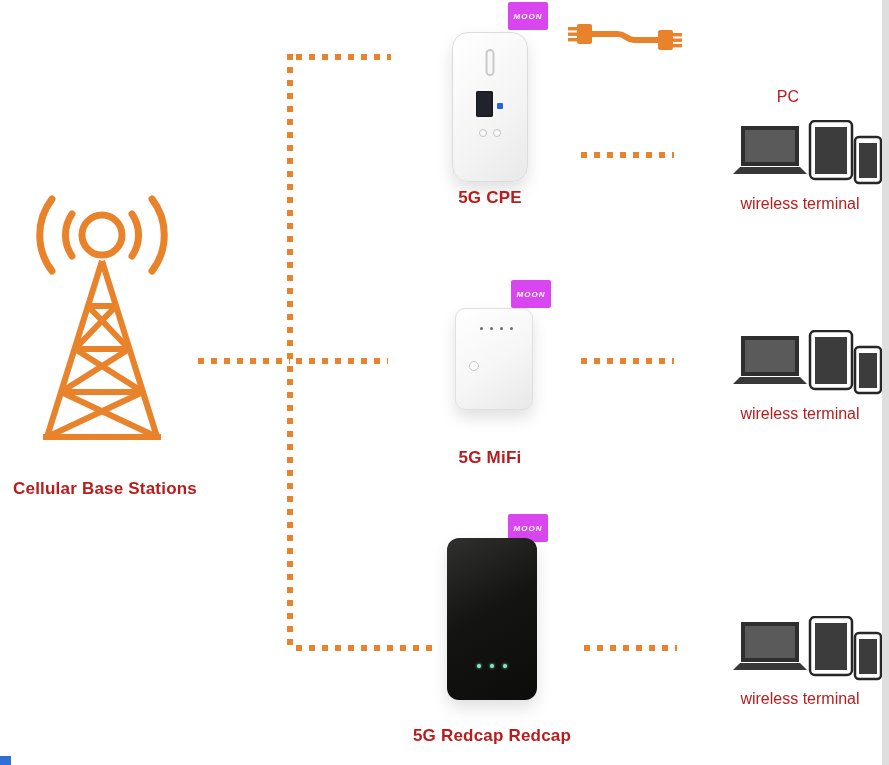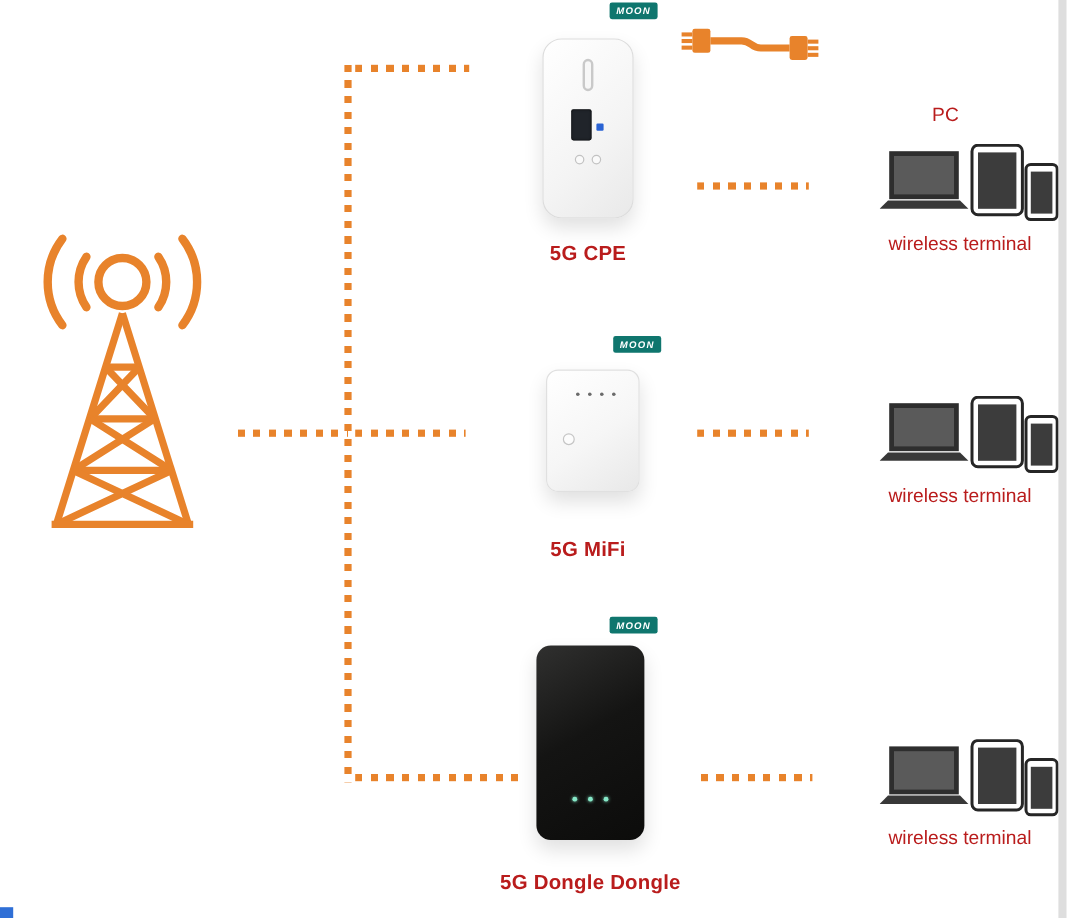--- a/index.html
+++ b/index.html
@@ -46,22 +46,22 @@
   }
   .lbl-base {
     font-size: 17px;
     font-weight: 700;
   }
 
   
   .badge {
     position: absolute;
     width: 40px;
-    height: 14px;
-    background: #0f766e;
+    height: 28px;
+    background: #d946ef;
     border-radius: 2px;
     color: #ffffff;
     font-size: 8px;
     font-style: italic;
     font-weight: 700;
     display: flex;
     align-items: center;
     justify-content: center;
     letter-spacing: 1px;
   }
@@ -157,20 +157,21 @@
       <path d="M82 123 L110 123"></path>
       <path d="M82 123 L123 166 M110 123 L69 166"></path>
       <path d="M69 166 L123 166"></path>
       <path d="M69 166 L137 209 M123 166 L55 209"></path>
       <path d="M55 209 L137 209"></path>
       <path d="M55 209 L151 254 M137 209 L41 254"></path>
       <path d="M37 254 L155 254"></path>
     </g>
   </svg>
 
+  <div class="lbl lbl-base" style="left:0px; top:479px; width:210px;">Cellular Base Stations</div>
 
   <div class="dot-h" style="left:198px; top:358px; width:92px;"></div>
   <div class="dot-v" style="left:287px; top:54px; height:598px;"></div>
   <div class="dot-h" style="left:296px; top:54px; width:95px;"></div>
   <div class="dot-h" style="left:296px; top:358px; width:92px;"></div>
   <div class="dot-h" style="left:296px; top:645px; width:143px;"></div>
   <div class="dot-h" style="left:581px; top:152px; width:93px;"></div>
   <div class="dot-h" style="left:581px; top:358px; width:93px;"></div>
   <div class="dot-h" style="left:584px; top:645px; width:93px;"></div>
 
@@ -191,21 +192,21 @@
       <rect x="2" y="20" width="9" height="3.4"></rect>
       <rect x="11" y="6" width="15" height="20" rx="2"></rect>
       <rect x="92" y="12" width="15" height="20" rx="2"></rect>
       <rect x="107" y="15" width="9" height="3.4"></rect>
       <rect x="107" y="20.5" width="9" height="3.4"></rect>
       <rect x="107" y="26" width="9" height="3.4"></rect>
     </g>
     <path d="M26 16 L52 16 C60 16, 60 22, 68 22 L92 22" fill="none" stroke="#E8832B" stroke-width="6"></path>
   </svg>
 
-  <div class="lbl" style="left:425px; top:188px; width:130px;margin-top:14px;">5G CPE</div>
+  <div class="lbl" style="left:425px; top:188px; width:130px;">5G CPE</div>
 
   <div class="badge" style="left:511px; top:280px;">MOON</div>
 
   <div class="device device-mifi">
     <div class="mifi-dots">
       <span></span>
         <span></span>
         <span></span>
         <span></span>
     </div>
@@ -217,21 +218,21 @@
   <div class="badge" style="left:508px; top:514px;">MOON</div>
 
   <div class="device device-dongle">
     <div class="dongle-leds">
       <span></span>
         <span></span>
         <span></span>
     </div>
   </div>
 
-  <div class="lbl" style="left:397px; top:726px; width:190px;">5G Dongle Dongle</div>
+  <div class="lbl" style="left:397px; top:726px; width:190px;">5G Redcap Redcap</div>
 
   <div class="lbl lbl-pc" style="left:738px; top:88px; width:100px;">PC</div>
 
   <svg class="abs" style="left:733px; top:120px;" width="152" height="66" viewBox="0 0 152 66">
     <g>
       <rect x="8" y="6" width="58" height="40" fill="#2e2e2e"></rect>
       <rect x="12" y="10" width="50" height="32" fill="#5a5a5a"></rect>
       <path d="M0 54 L74 54 L67 47 L7 47 Z" fill="#383838"></path>
     </g>
     <g>

